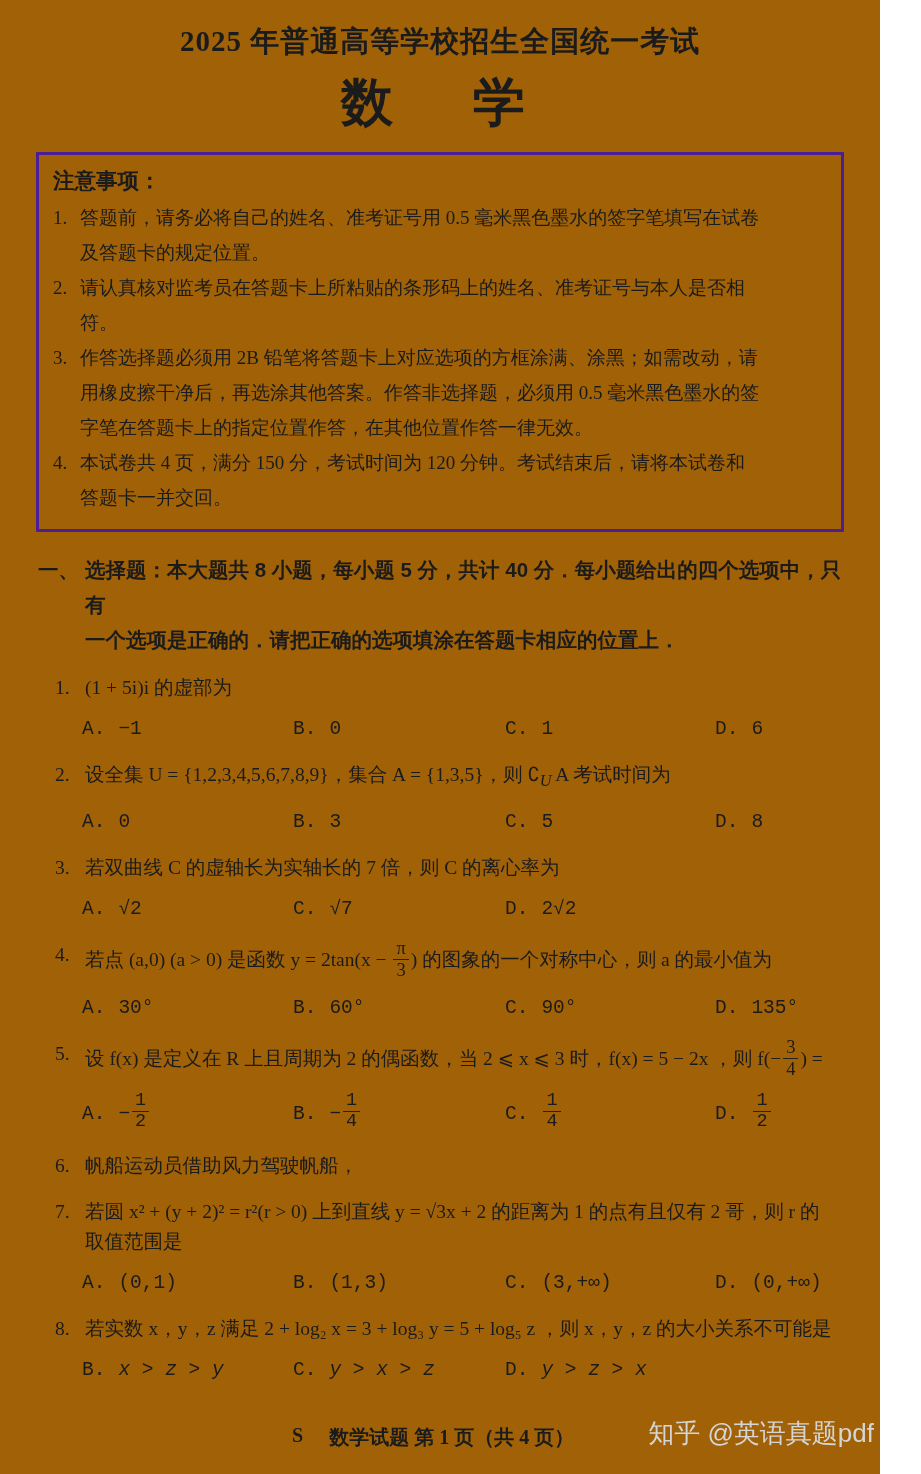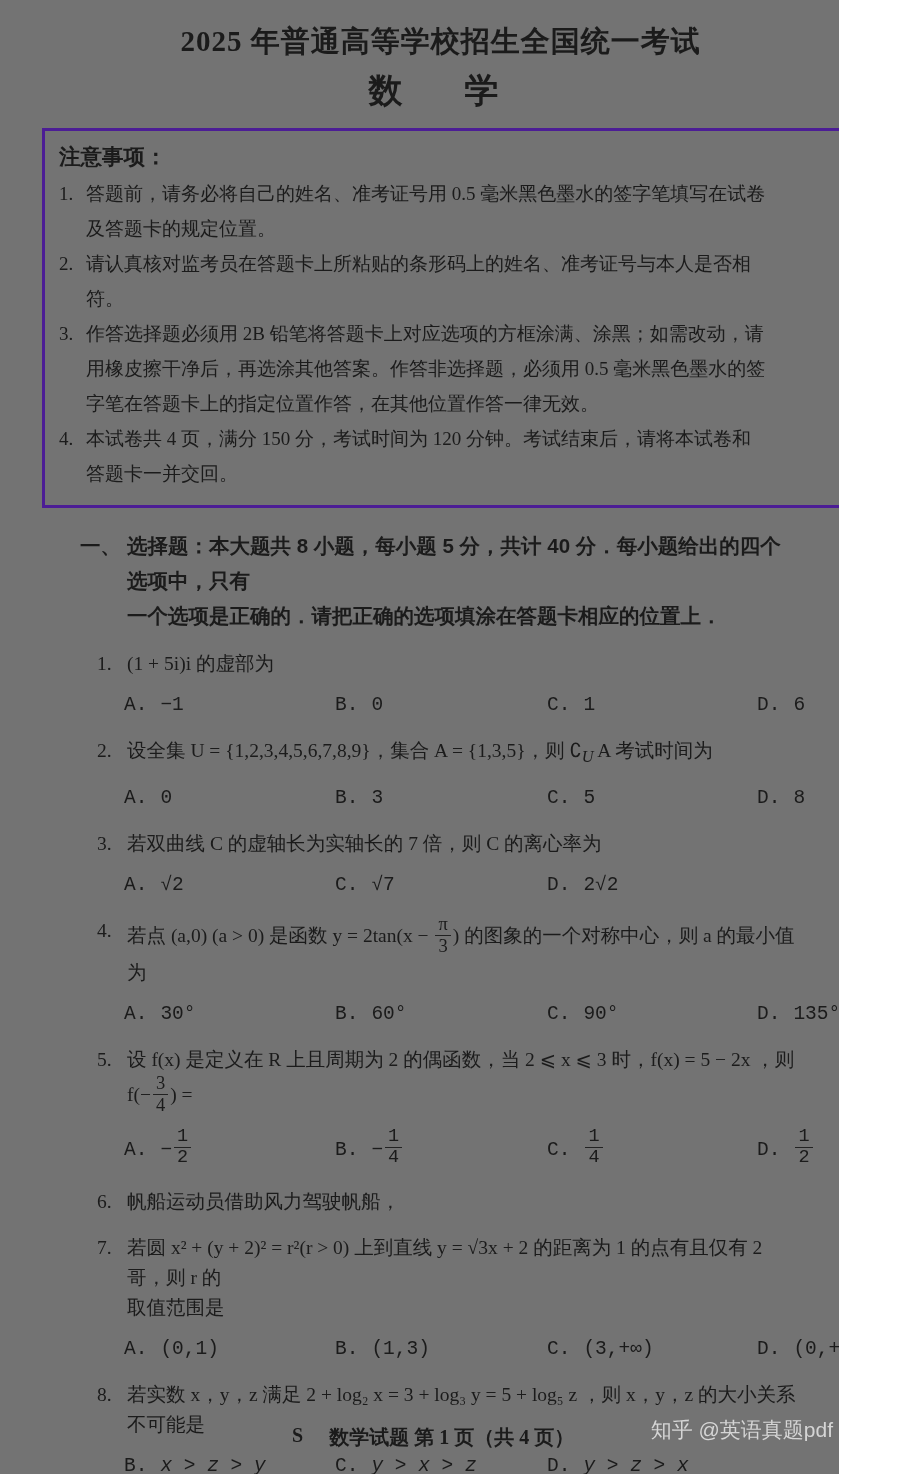--- a/index.html
+++ b/index.html
@@ -1,19 +1,19 @@
 <!DOCTYPE html>
 <html><head>
 <meta charset="utf-8">
 <style>
   html,body{margin:0;padding:0;background:#ffffff;}
-  .page{position:relative;width:797px;height:1474px;background:#737373;overflow:hidden;
-        font-family:"Liberation Serif","DejaVu Serif",serif;color:#1b1b1b;padding-left:42px;}
+  .page{position:relative;width:880px;height:1474px;background:#a16207;overflow:hidden;
+        font-family:"Liberation Serif","DejaVu Serif",serif;color:#1b1b1b;}
   .title{margin:0;padding-top:22px;text-align:center;font-size:29px;font-weight:600;letter-spacing:1px;}
-  .subject{margin-top:6px;text-align:center;font-size:34px;font-weight:700;letter-spacing:14px;
+  .subject{margin-top:6px;text-align:center;font-size:52px;font-weight:700;letter-spacing:14px;
            font-family:"Liberation Sans","DejaVu Sans",sans-serif;}
   .notice{box-sizing:border-box;width:808px;margin:14px auto 0;border:3px solid #4c1d95;
           padding:8px 14px 14px 14px;}
   .notice-heading{font-family:"Liberation Sans","DejaVu Sans",sans-serif;font-weight:700;
                   font-size:21.5px;line-height:37px;}
   .notice-item{display:flex;font-size:19px;line-height:35px;}
   .notice-item .n{flex:none;width:27px;}
   .notice-item .t{flex:1;}
   .ln{display:block;}
   .section{display:flex;margin:20px 38px 0 38px;font-size:20.5px;line-height:35px;font-weight:700;
@@ -27,21 +27,21 @@
         font-size:19.5px;line-height:30px;align-items:center;font-family:Liberation Mono, monospace;}
   .opt{white-space:nowrap;}
   .opt-label{margin-right:13px;}
   .frac{display:inline-flex;flex-direction:column;text-align:center;vertical-align:middle;
         line-height:1.12;margin:0 2px;position:relative;top:-2px;font-size:18.5px;}
   .fnum{border-bottom:1.6px solid #222;padding:0 3px;}
   .fden{padding:0 3px;}
   .italic-val{font-style:italic;}
   .footer-left{position:absolute;left:292px;top:1424px;font-weight:700;font-size:20px;
                display:flex;gap:26px;}
-  .watermark{position:absolute;right:6px;top:1416px;font-size:21px;color:#d5d5d5;
+  .watermark{position:absolute;right:6px;top:1416px;font-size:26px;color:#d5d5d5;
              font-family:"Liberation Sans","DejaVu Sans",sans-serif;}
 </style>
 </head>
 <body>
 
 <div class="page">
 
   <h1 class="title">2025 年普通高等学校招生全国统一考试</h1>
   <div class="subject">数　学</div>
 

